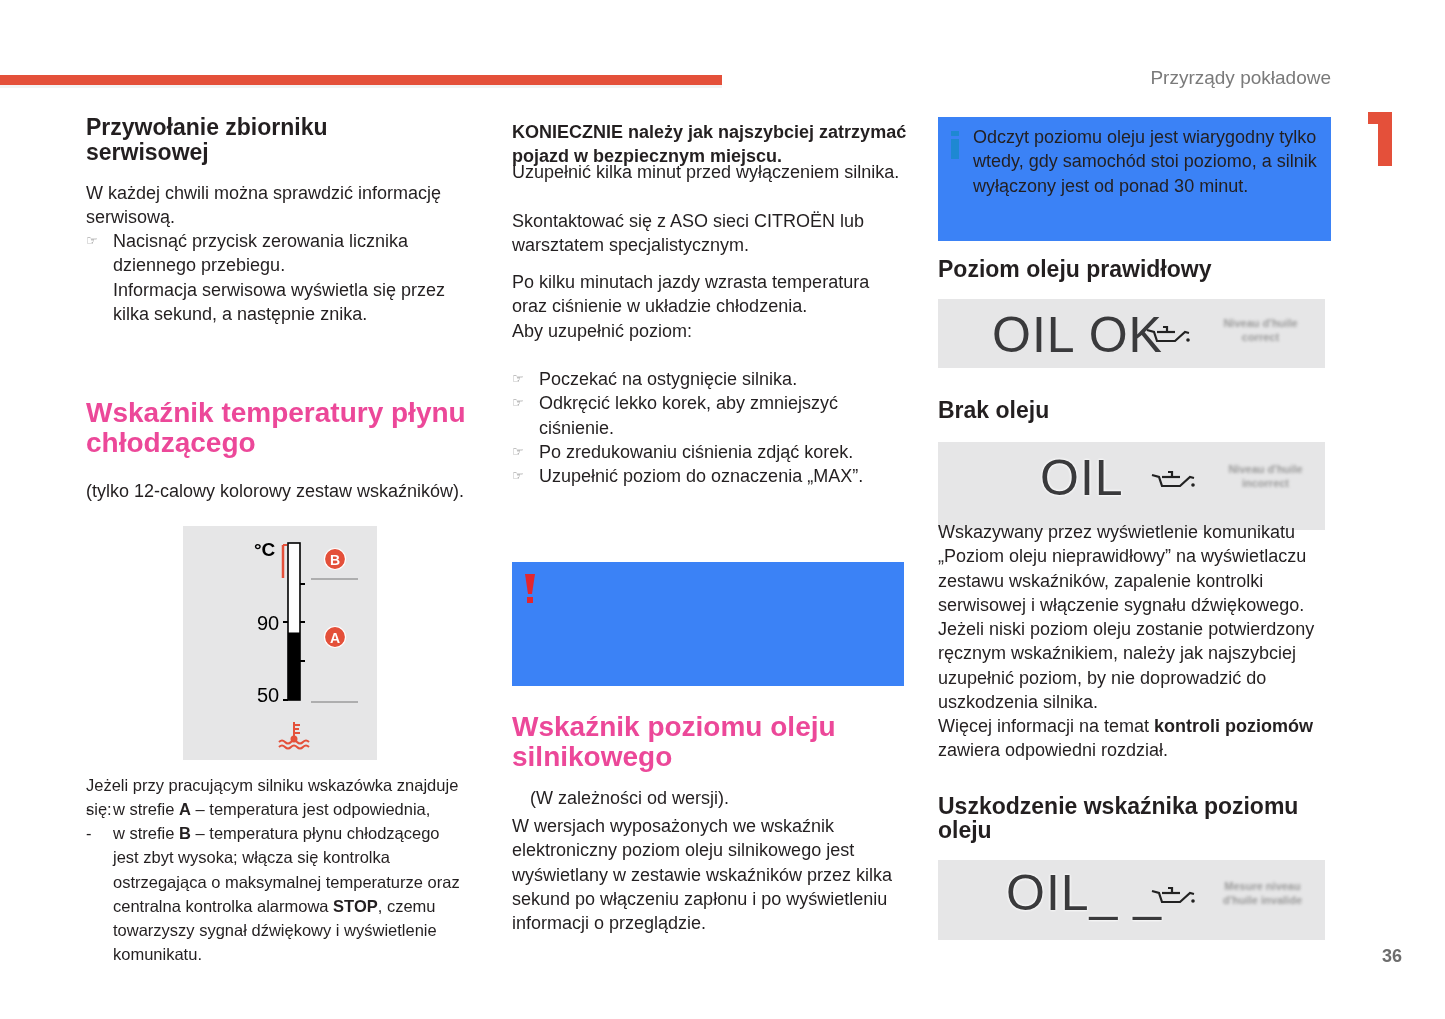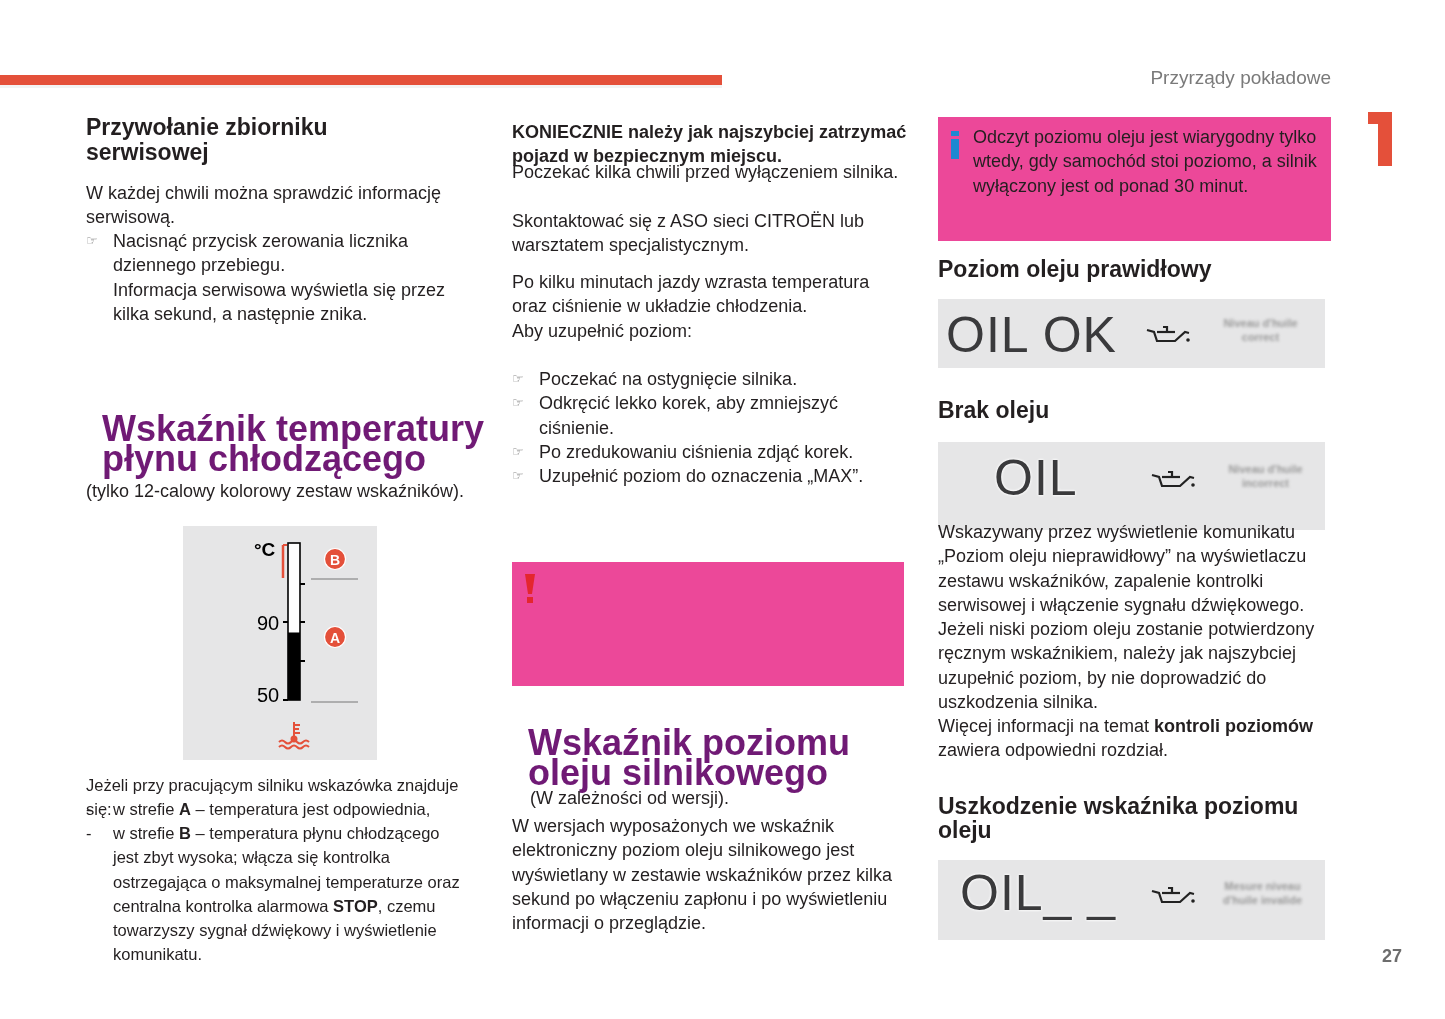--- a/index.html
+++ b/index.html
@@ -3,42 +3,42 @@
 <meta charset="utf-8">
 <style>
   html,body{margin:0;padding:0;background:#fff;}
   body{width:1445px;height:1019px;position:relative;overflow:hidden;font-family:"Liberation Sans",sans-serif;color:#231f20;}
   .topbar{position:absolute;left:0;top:75px;width:722px;height:10px;background:#e4503a;}
   .topbar-shadow{position:absolute;left:0;top:85px;width:722px;height:3px;background:#f3f3f3;}
   .running-head{position:absolute;right:114px;top:67px;font-size:19px;color:#7a7a7a;}
   .chapter-num{position:absolute;left:1366px;top:110px;width:30px;height:58px;}
   .page-num{position:absolute;left:1382px;top:946px;font-size:18px;font-weight:bold;color:#6d6d6d;}
   .h2{font-weight:bold;font-size:23px;line-height:25px;color:#231f20;margin:0;}
-  .h1{font-weight:bold;font-size:36px;line-height:30px;color:#701a75;margin:16px;}
+  .h1{font-weight:bold;font-size:28px;line-height:30px;color:#ec4899;margin:0;}
   .h3{font-weight:bold;font-size:23px;line-height:25px;color:#231f20;margin:0;}
   .p{font-size:18px;line-height:24.3px;margin:0;}
   .bul{display:flex;font-size:18px;line-height:24.3px;}
   .bul .mk{width:27px;flex:none;color:#8a8a8a;font-size:13px;line-height:24.3px;}
-  .note{background:#ec4899;position:absolute;}
+  .note{background:#3b82f6;position:absolute;}
   .dash{display:flex;font-size:16.5px;line-height:24.3px;}
   .dash .mk{width:27px;flex:none;}
   .oilpanel{position:absolute;background:#e6e6e7;left:938px;width:387px;}
   .blurtext{position:absolute;color:#9a9a9a;font-size:11px;line-height:14px;text-align:center;filter:blur(1.6px);font-weight:bold;}
-  .oiltxt{position:absolute;font-size:50px;line-height:50px;color:#3a3a3c;letter-spacing:1px;}
+  .oiltxt{position:absolute;font-size:50px;line-height:50px;color:#3a3a3c;letter-spacing:1px;margin-left:46px;}
 </style>
 </head>
 <body>
 
 <div class="topbar"></div>
 <div class="topbar-shadow"></div>
 <div class="running-head">Przyrządy pokładowe</div>
 <svg class="chapter-num" viewBox="0 0 30 58">
   <polygon points="2,2 26,2 26,56 12,56 12,14 2,14" fill="#e4503a"></polygon>
 </svg>
-<div class="page-num">27</div>
+<div class="page-num">36</div>
 
 <div>
   <h2 class="h2" style="position:absolute;left:86px;top:115px;width:300px;">Przywołanie zbiorniku serwisowej</h2>
   <p class="p" style="position:absolute;left:86px;top:181px;width:390px;">W każdej chwili można sprawdzić informację serwisową.</p>
   <div class="bul" style="position:absolute;left:86px;top:229px;width:390px;">
     <span class="mk">☞</span>
     <span>Nacisnąć przycisk zerowania licznika dziennego przebiegu.</span>
   </div>
   <p class="p" style="position:absolute;left:113px;top:278px;width:360px;">Informacja serwisowa wyświetla się przez kilka sekund, a następnie znika.</p>
 
@@ -91,21 +91,21 @@
     <span><span>w strefie </span><b>A</b><span> – temperatura jest odpowiednia,</span></span>
   </div>
   <div class="dash" style="position:absolute;left:86px;top:821px;width:380px;">
     <span class="mk">-</span>
     <span><span>w strefie </span><b>B</b><span> – temperatura płynu chłodzącego jest zbyt wysoka; włącza się kontrolka ostrzegająca o maksymalnej temperaturze oraz centralna kontrolka alarmowa </span><b>STOP</b><span>, czemu towarzyszy sygnał dźwiękowy i wyświetlenie komunikatu.</span></span>
   </div>
 </div>
 
 <div>
   <p class="p" style="position:absolute;left:512px;top:112px;width:395px;font-weight:bold;margin-top:8px;">KONIECZNIE należy jak najszybciej zatrzymać pojazd w bezpiecznym miejscu.</p>
-  <p class="p" style="position:absolute;left:512px;top:160px;width:395px;">Poczekać kilka chwili przed wyłączeniem silnika.</p>
+  <p class="p" style="position:absolute;left:512px;top:160px;width:395px;">Uzupełnić kilka minut przed wyłączeniem silnika.</p>
   <p class="p" style="position:absolute;left:512px;top:209px;width:395px;">Skontaktować się z ASO sieci CITROËN lub warsztatem specjalistycznym.</p>
   <p class="p" style="position:absolute;left:512px;top:270px;width:395px;">Po kilku minutach jazdy wzrasta temperatura oraz ciśnienie w układzie chłodzenia.</p>
   <p class="p" style="position:absolute;left:512px;top:319px;width:395px;">Aby uzupełnić poziom:</p>
 
   <div style="position:absolute;left:512px;top:367px;width:395px;">
     <div class="bul">
         <span class="mk">☞</span>
         <span>Poczekać na ostygnięcie silnika.</span>
       </div>
     <div class="bul">

